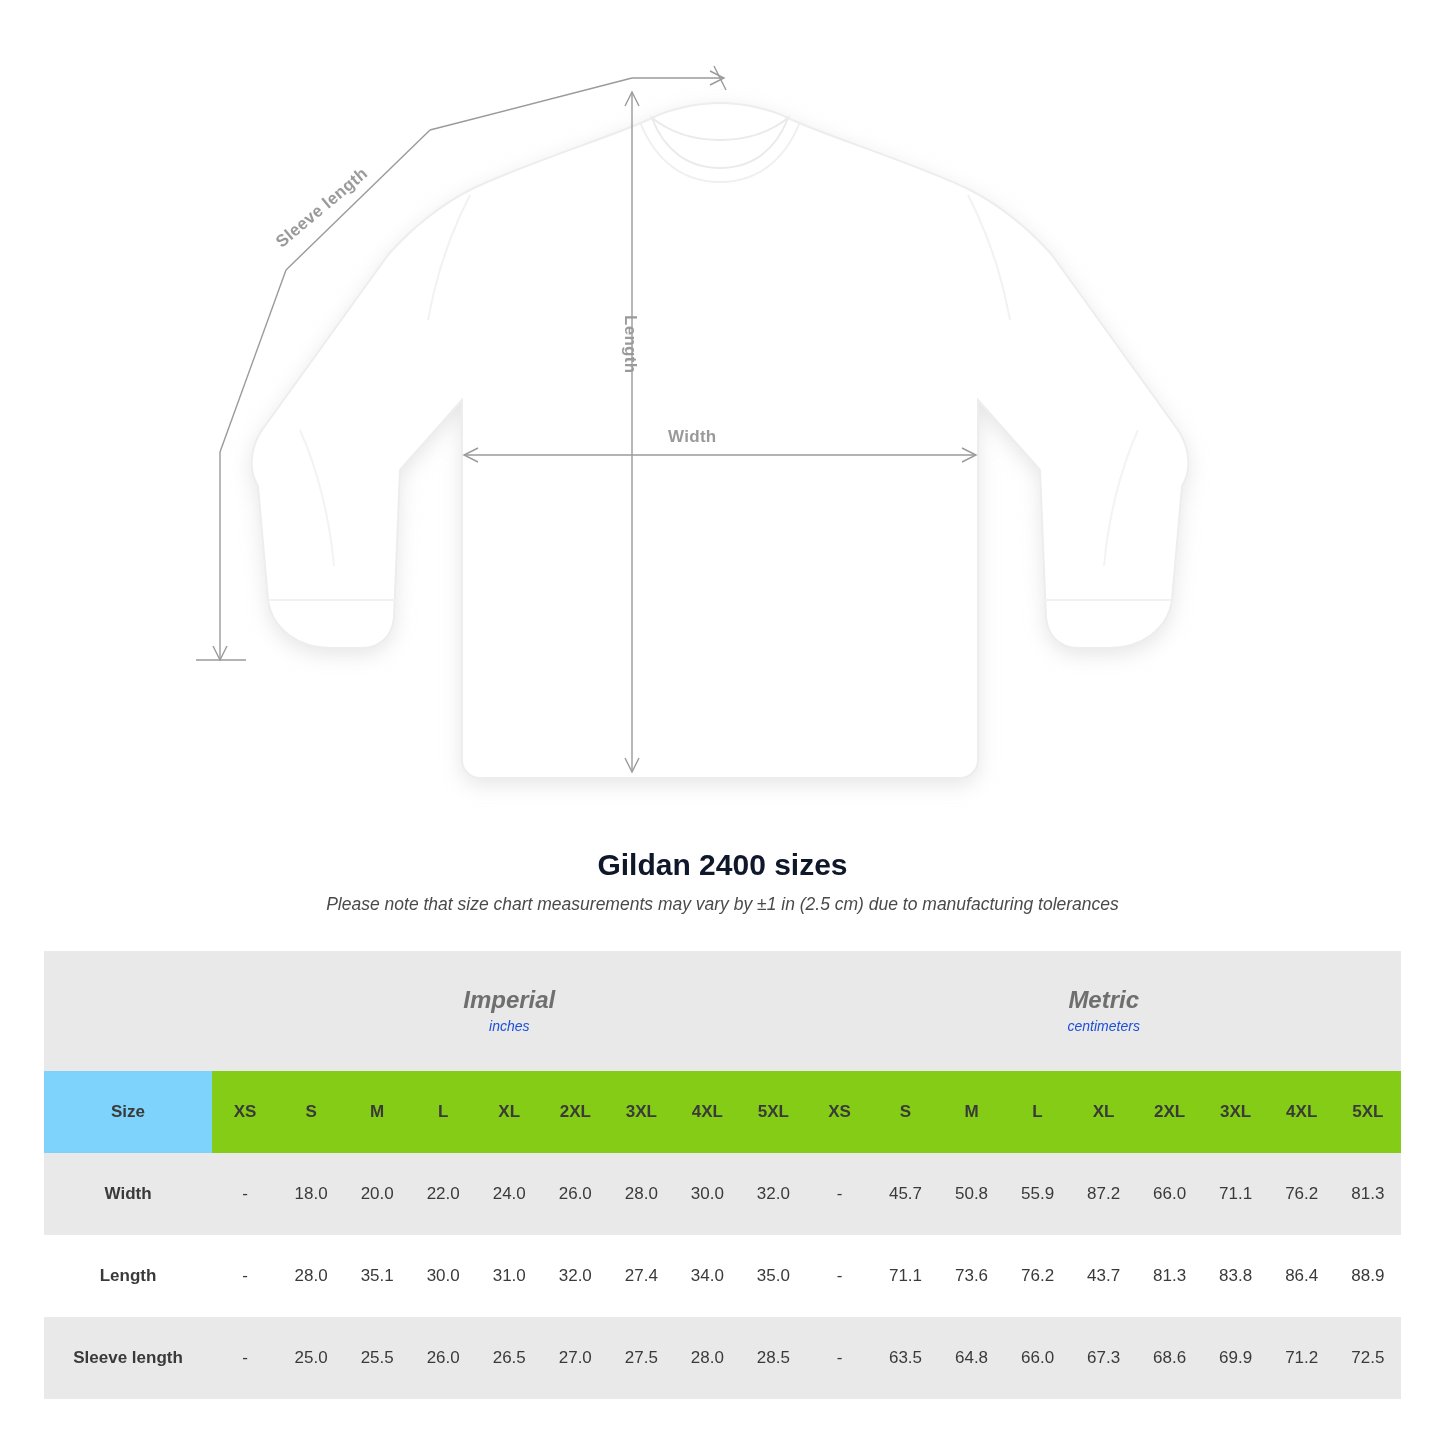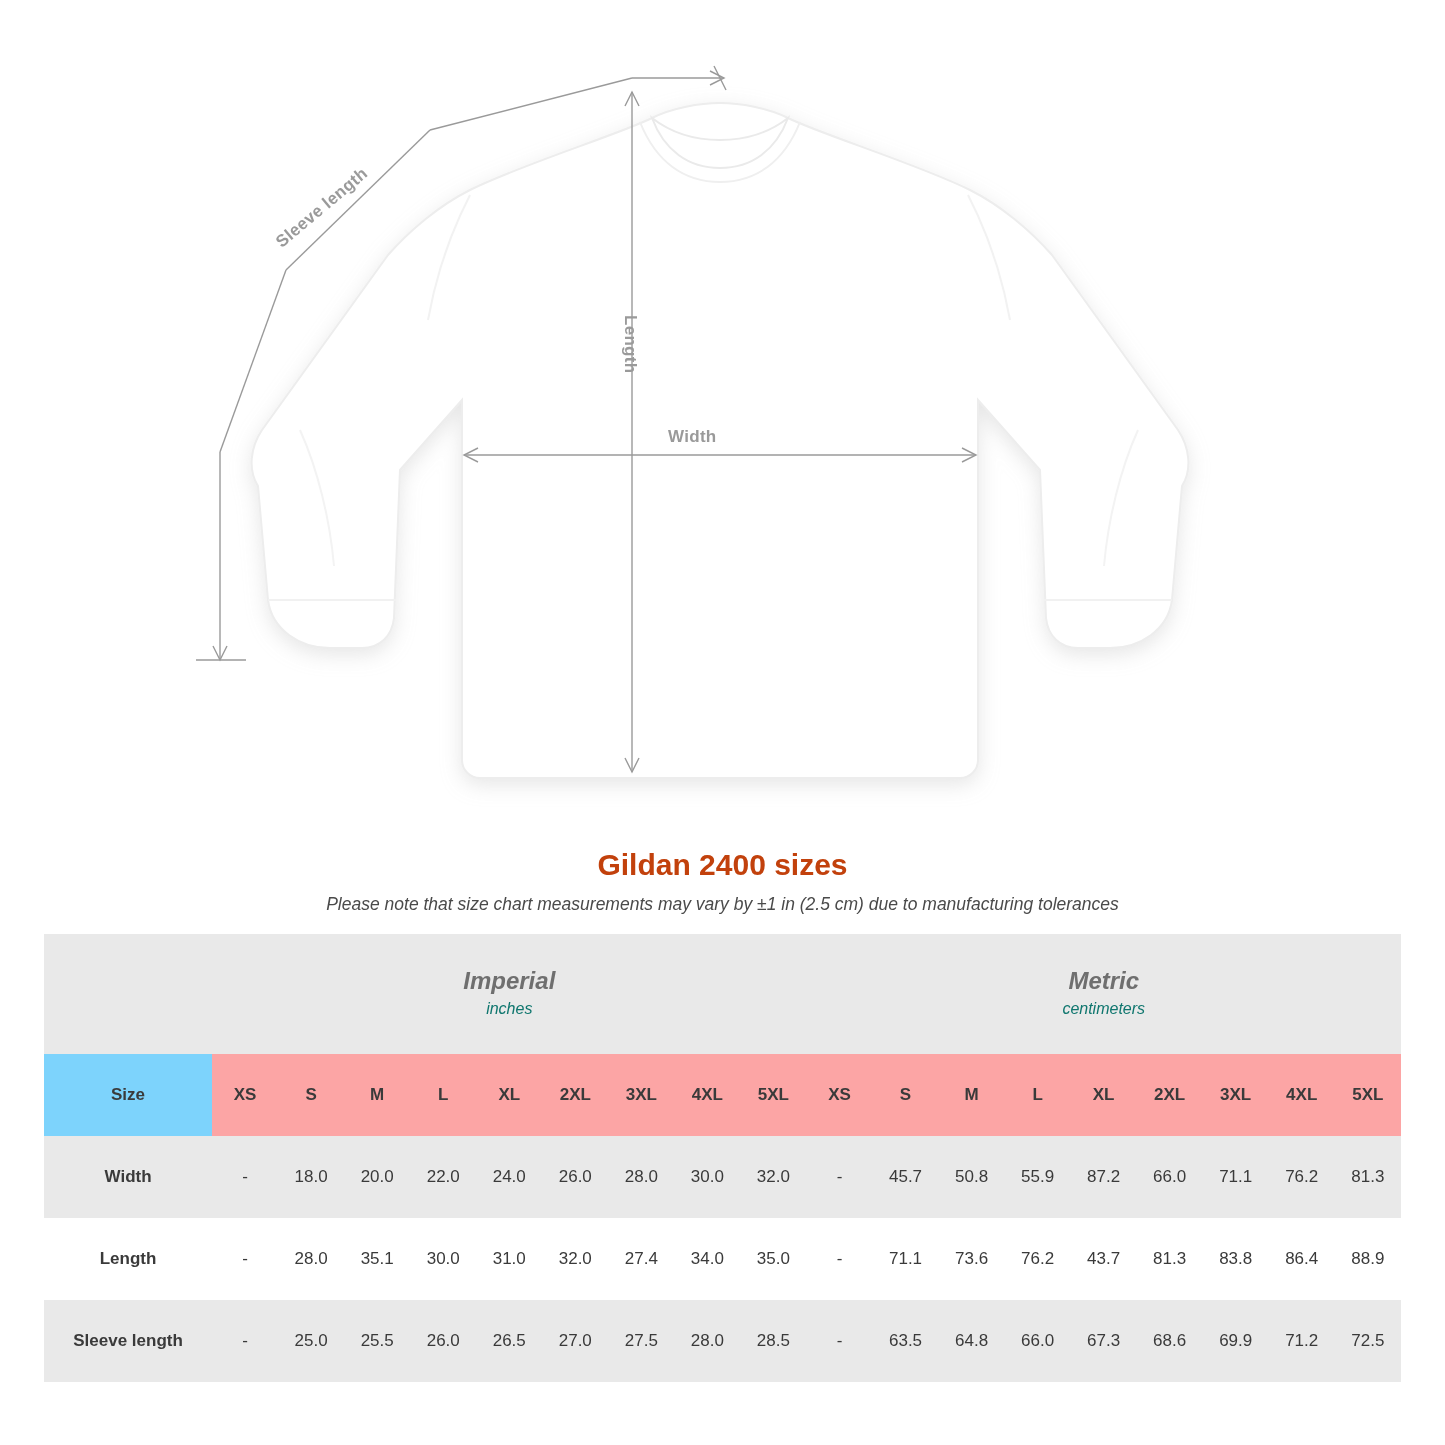--- a/index.html
+++ b/index.html
@@ -58,33 +58,33 @@
   }
 
   
   .title-block {
     text-align: center;
     margin-top: 18px;
   }
   .chart-title {
     font-size: 30px;
     font-weight: bold;
-    color: #c2410c;
+    color: #0f172a;
     margin: 0 0 12px 0;
   }
   .chart-note {
     font-size: 17.5px;
     font-style: italic;
     color: #4a4a4a;
     margin: 0;
   }
 
   
   .table-wrap {
-    margin-top: 19px;
+    margin-top: 36px;
     padding: 0 44px;
     box-sizing: border-box;
     width: 1445px;
     border-radius: 15px;
   }
   table.size-table {
     border-collapse: collapse;
     width: 1357px;
     table-layout: fixed;
   }
@@ -102,29 +102,29 @@
     background: #e9e9e9;
   }
   .unit-title {
     font-size: 24px;
     font-style: italic;
     font-weight: bold;
     color: #6f6f6f;
     line-height: 1.25;
   }
   .unit-sub {
-    font-size: 16px;
+    font-size: 14px;
     font-style: italic;
-    color: #0f766e;
+    color: #1d4ed8;
     line-height: 1.6;
   }
   
   .size-row td {
     height: 82px;
-    background: #fca5a5;
+    background: #84cc16;
     font-weight: bold;
     font-size: 17.5px;
     color: #3a3a3a;
   }
   .size-row td.rowhead {
     background: #7dd3fc;
   }
   
   .data-row td {
     height: 82px;

